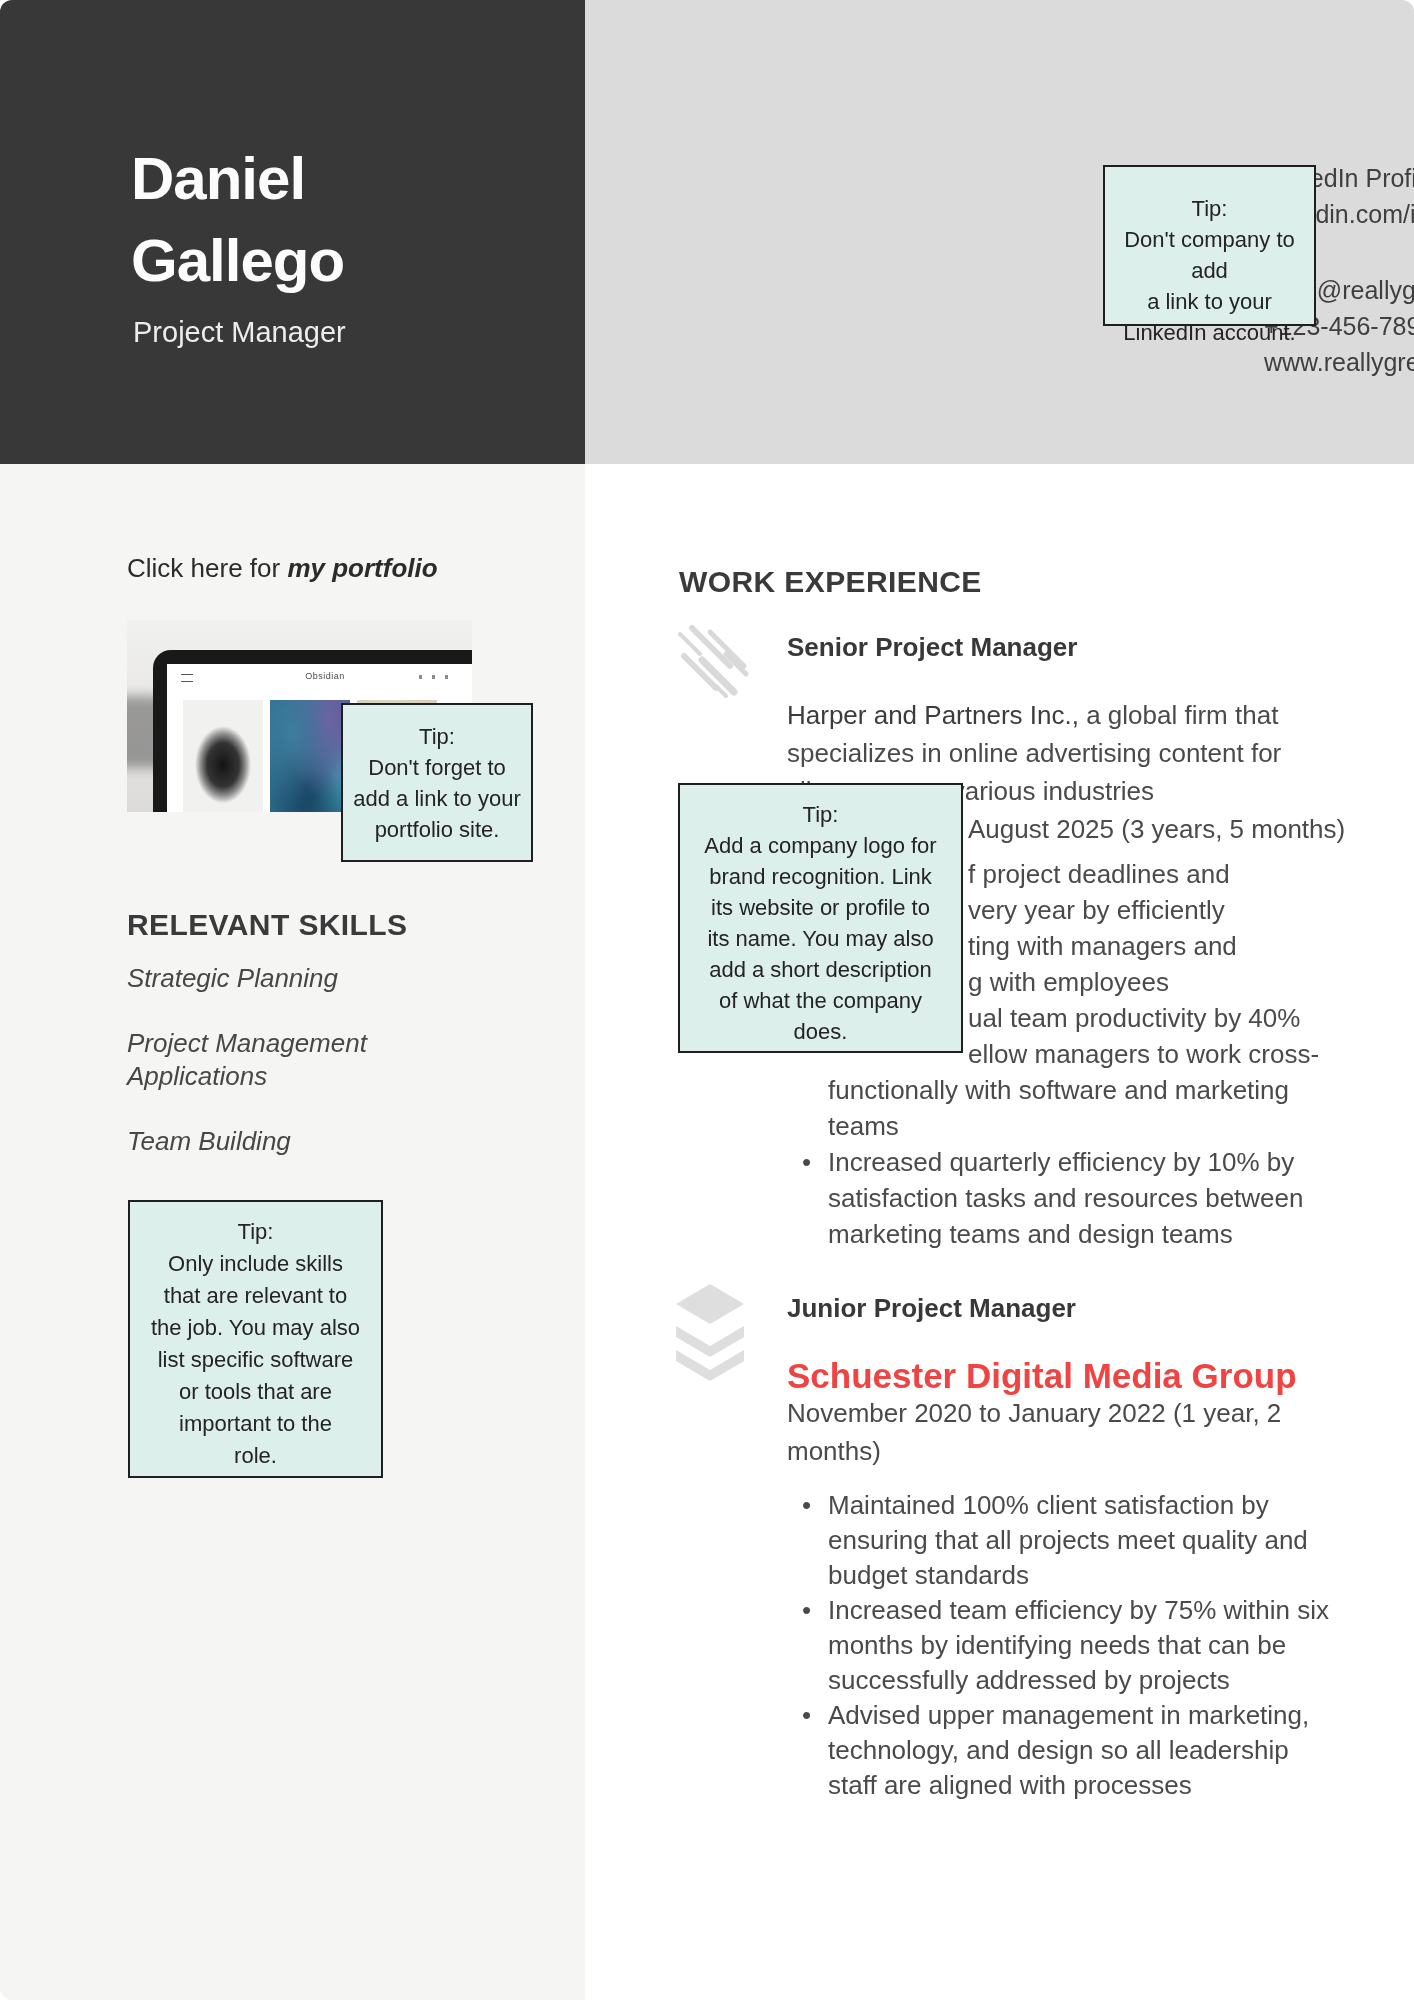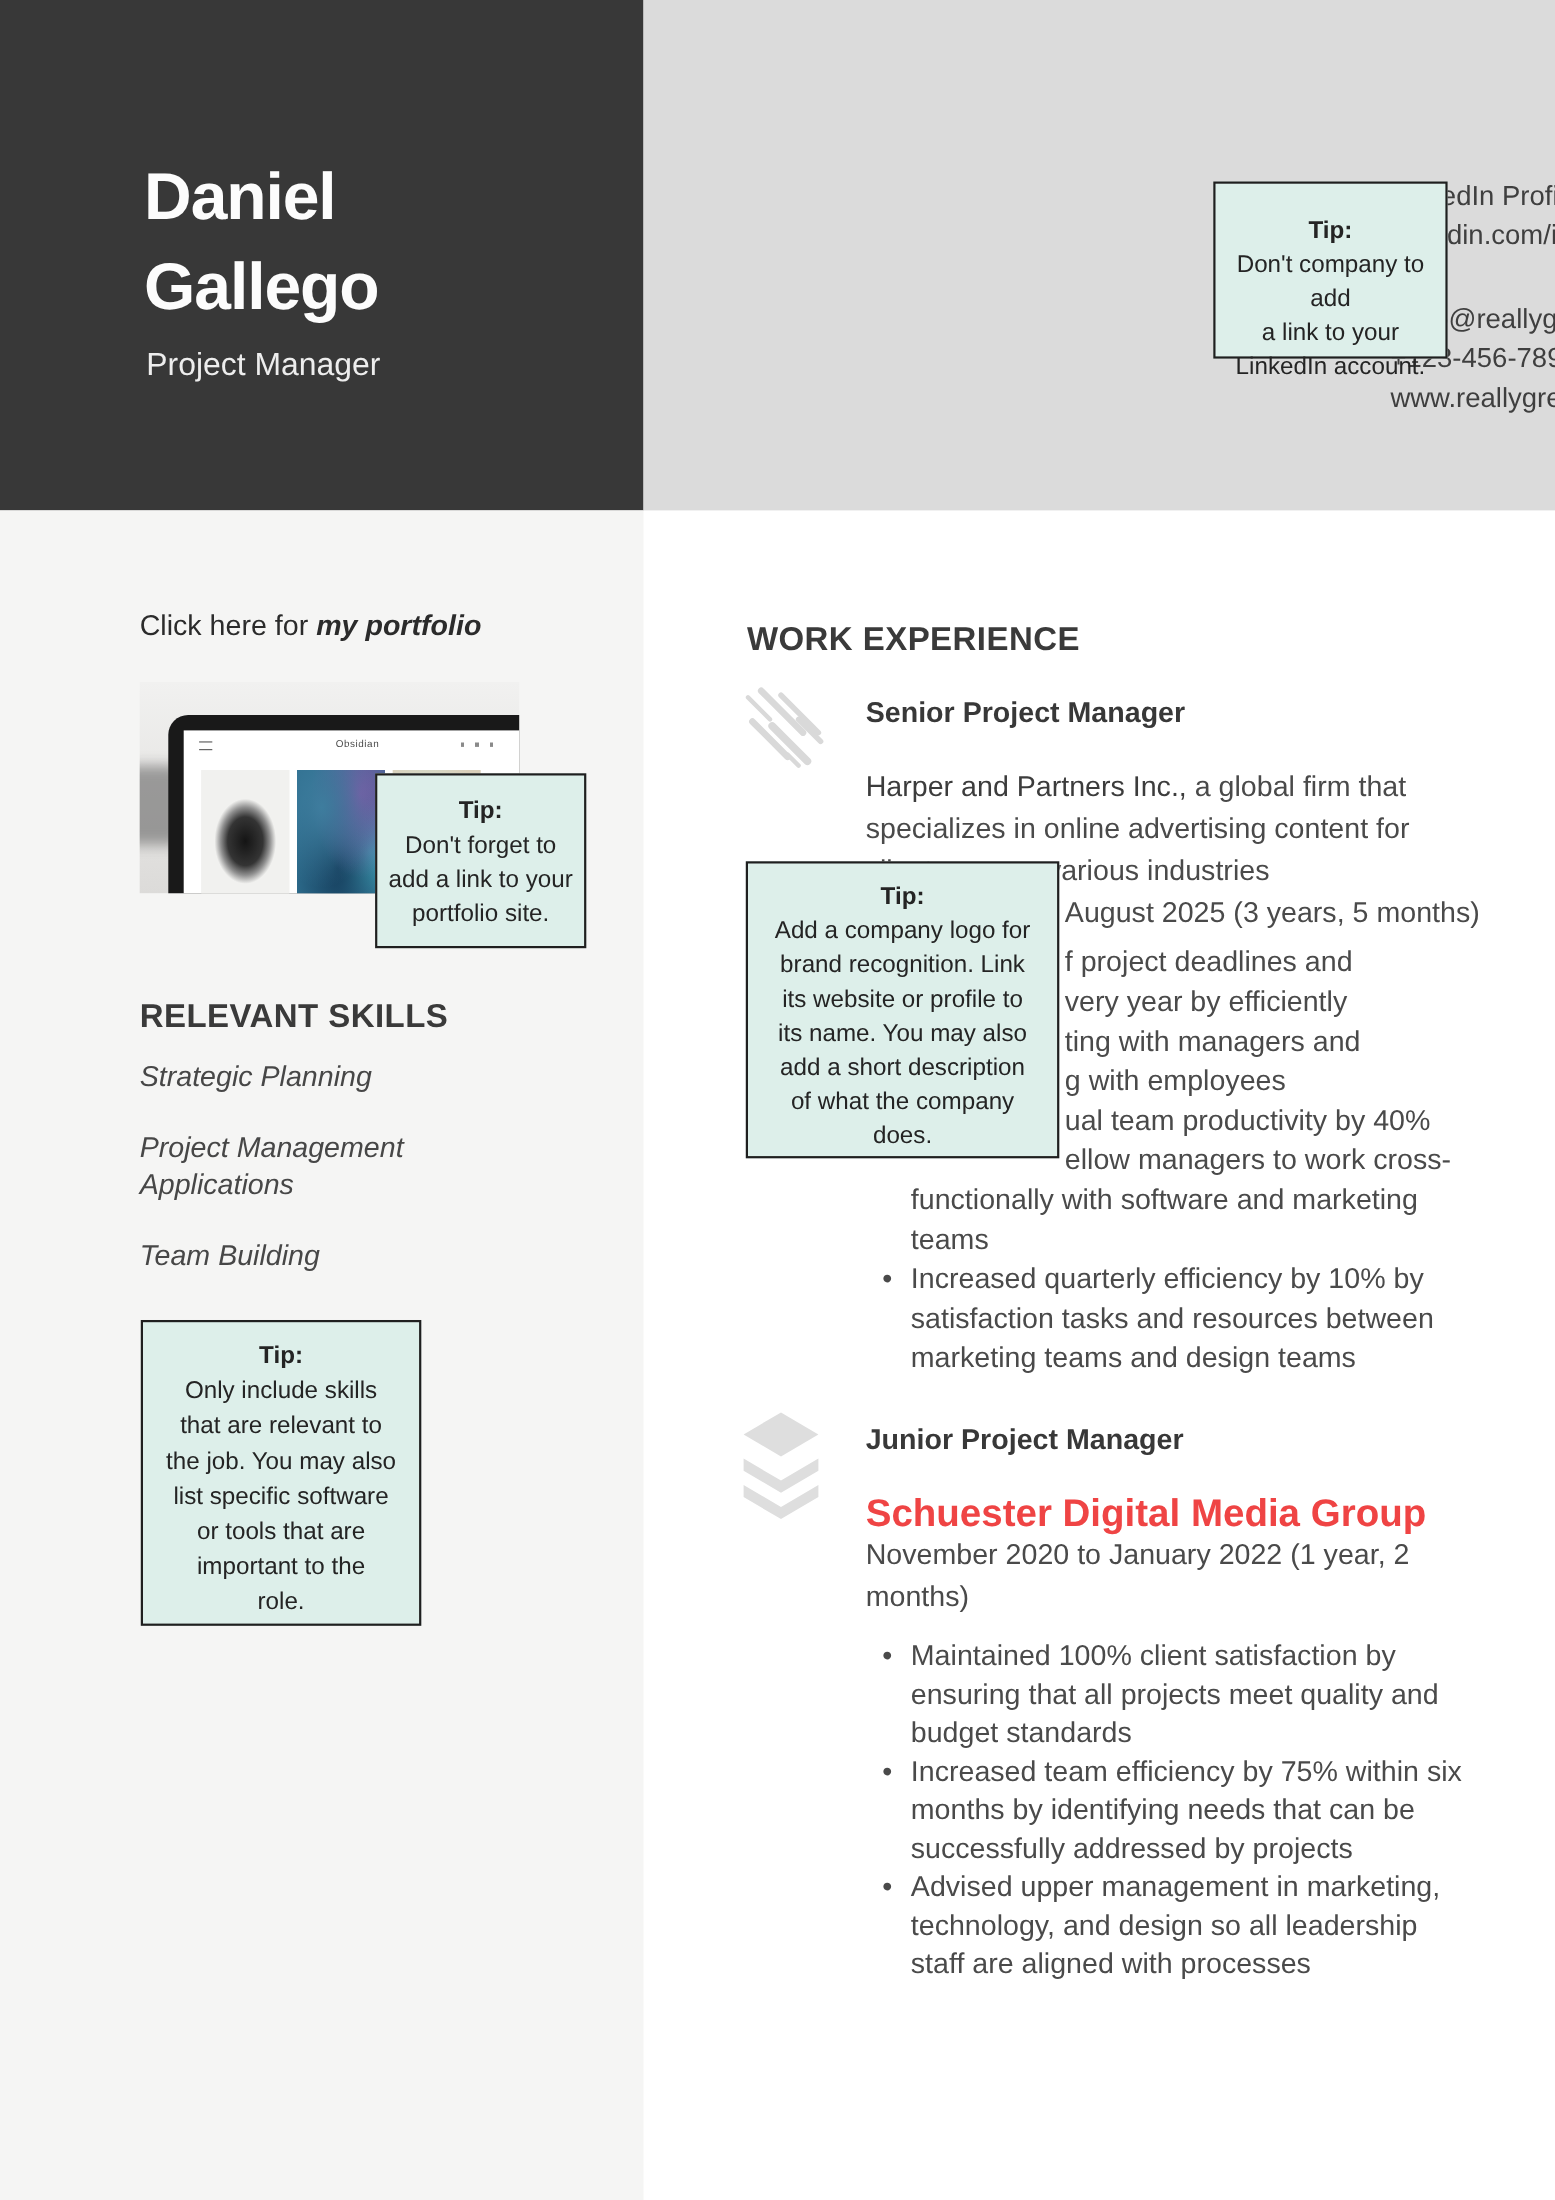--- a/index.html
+++ b/index.html
@@ -1,34 +1,34 @@
 <!DOCTYPE html>
 <html><head>
 <meta charset="utf-8">
 <style>
   html,body{margin:0;padding:0;background:#ffffff;}
   #page{position:relative;width:1414px;height:2000px;background:#ffffff;overflow:hidden;
-        font-family:"Liberation Sans", sans-serif;color:#474747;}
+        font-family:"Liberation Sans", sans-serif;color:#474747;border-radius:12px;}
 
   
   .dark-panel{position:absolute;left:0;top:0;width:585px;height:464px;background:#383838;}
   .gray-panel{position:absolute;left:585px;top:0;width:829px;height:464px;background:#dbdbdb;}
   .left-col{position:absolute;left:0;top:464px;width:585px;height:1536px;background:#f5f5f4;}
 
   .name{position:absolute;left:131px;top:138px;font-size:60px;line-height:82px;
         font-weight:bold;color:#fcfcfc;letter-spacing:-1px;}
   .job-title{position:absolute;left:133px;top:316px;font-size:29px;color:#ededed;}
 
   .contact{position:absolute;left:679px;font-size:25px;line-height:36px;color:#3f3f3f;}
   #contact-a{top:160px;} #contact-b{top:272px;}
 
   
   .tip{position:absolute;background:#ddefea;border:2px solid #1f1f1f;box-sizing:border-box;
        text-align:center;color:#242424;z-index:6;}
-  .tip .tip-h{font-weight:bold;}
+  .tip .tip-h{font-weight:normal;}
   #tip-linkedin{left:1103px;top:165px;width:213px;height:161px;padding-top:26px;
                 font-size:22px;line-height:31px;}
   #tip-portfolio{left:341px;top:703px;width:192px;height:159px;padding-top:16px;
                  font-size:22px;line-height:31px;}
   #tip-skills{left:128px;top:1200px;width:255px;height:278px;padding-top:14px;
               font-size:22px;line-height:32px;}
   #tip-company{left:678px;top:783px;width:285px;height:270px;padding-top:14px;
                font-size:22px;line-height:31px;}
 
   

